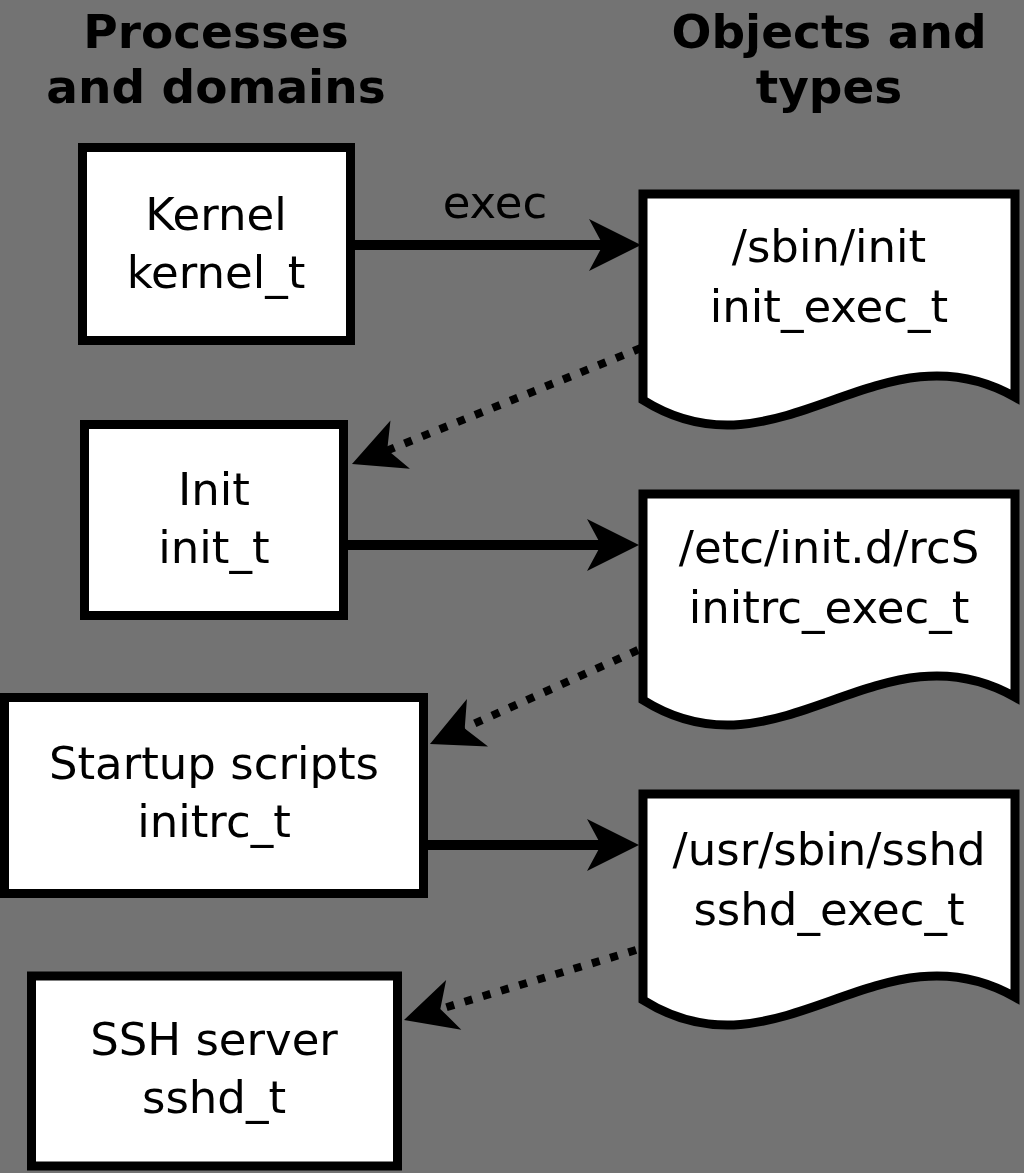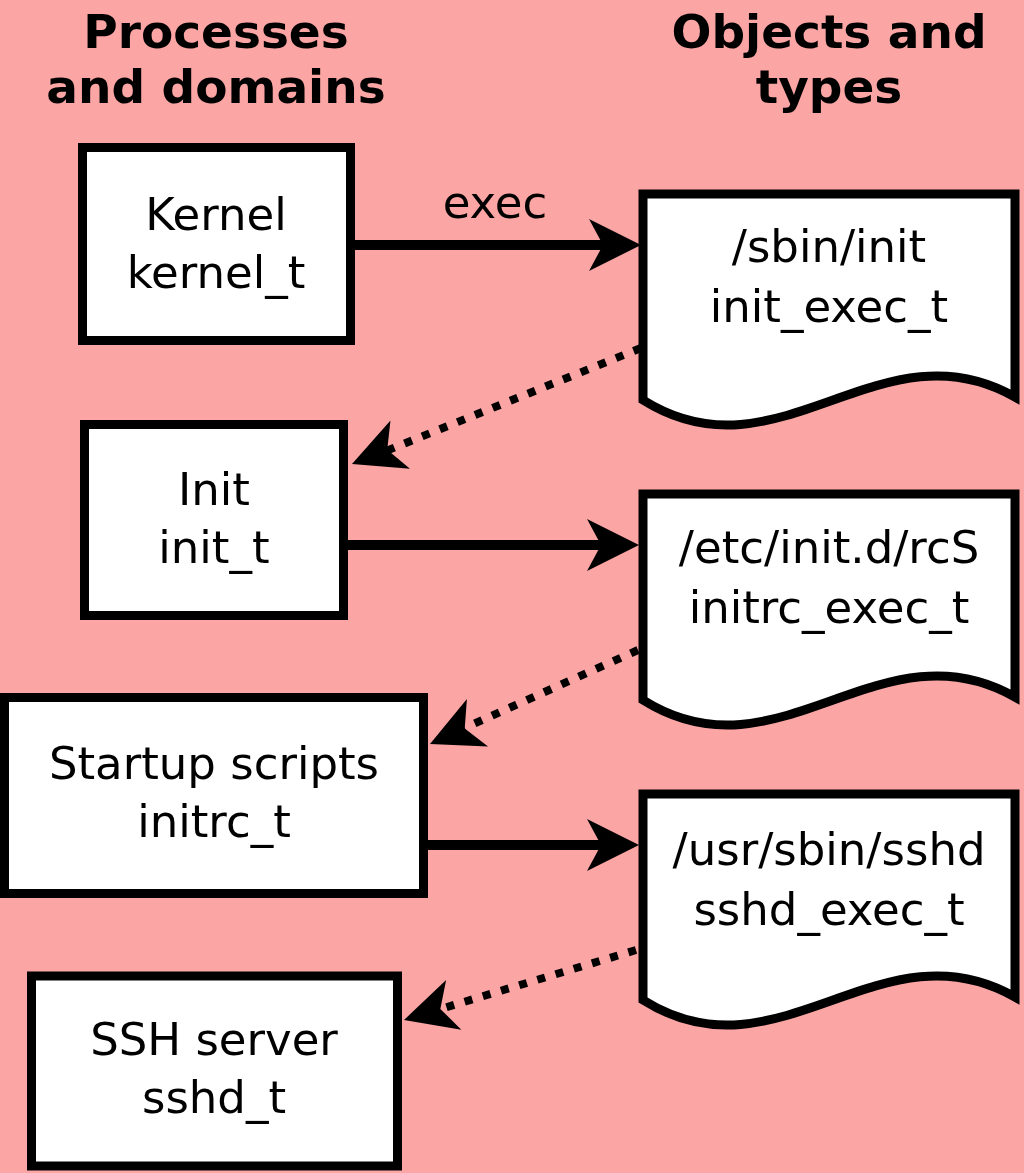--- a/index.html
+++ b/index.html
@@ -4,21 +4,21 @@
 <style>
   html, body {
     margin: 0;
     padding: 0;
     background: #ffffff;
   }
   .canvas {
     position: relative;
     width: 1024px;
     height: 1173px;
-    background: #fca5a5;
+    background: #737373;
     overflow: hidden;
   }
   svg { display: block; }
   .heading {
     font-family: "DejaVu Sans", sans-serif;
     font-size: 47px;
     font-weight: bold;
     fill: #000000;
     text-anchor: middle;
   }

